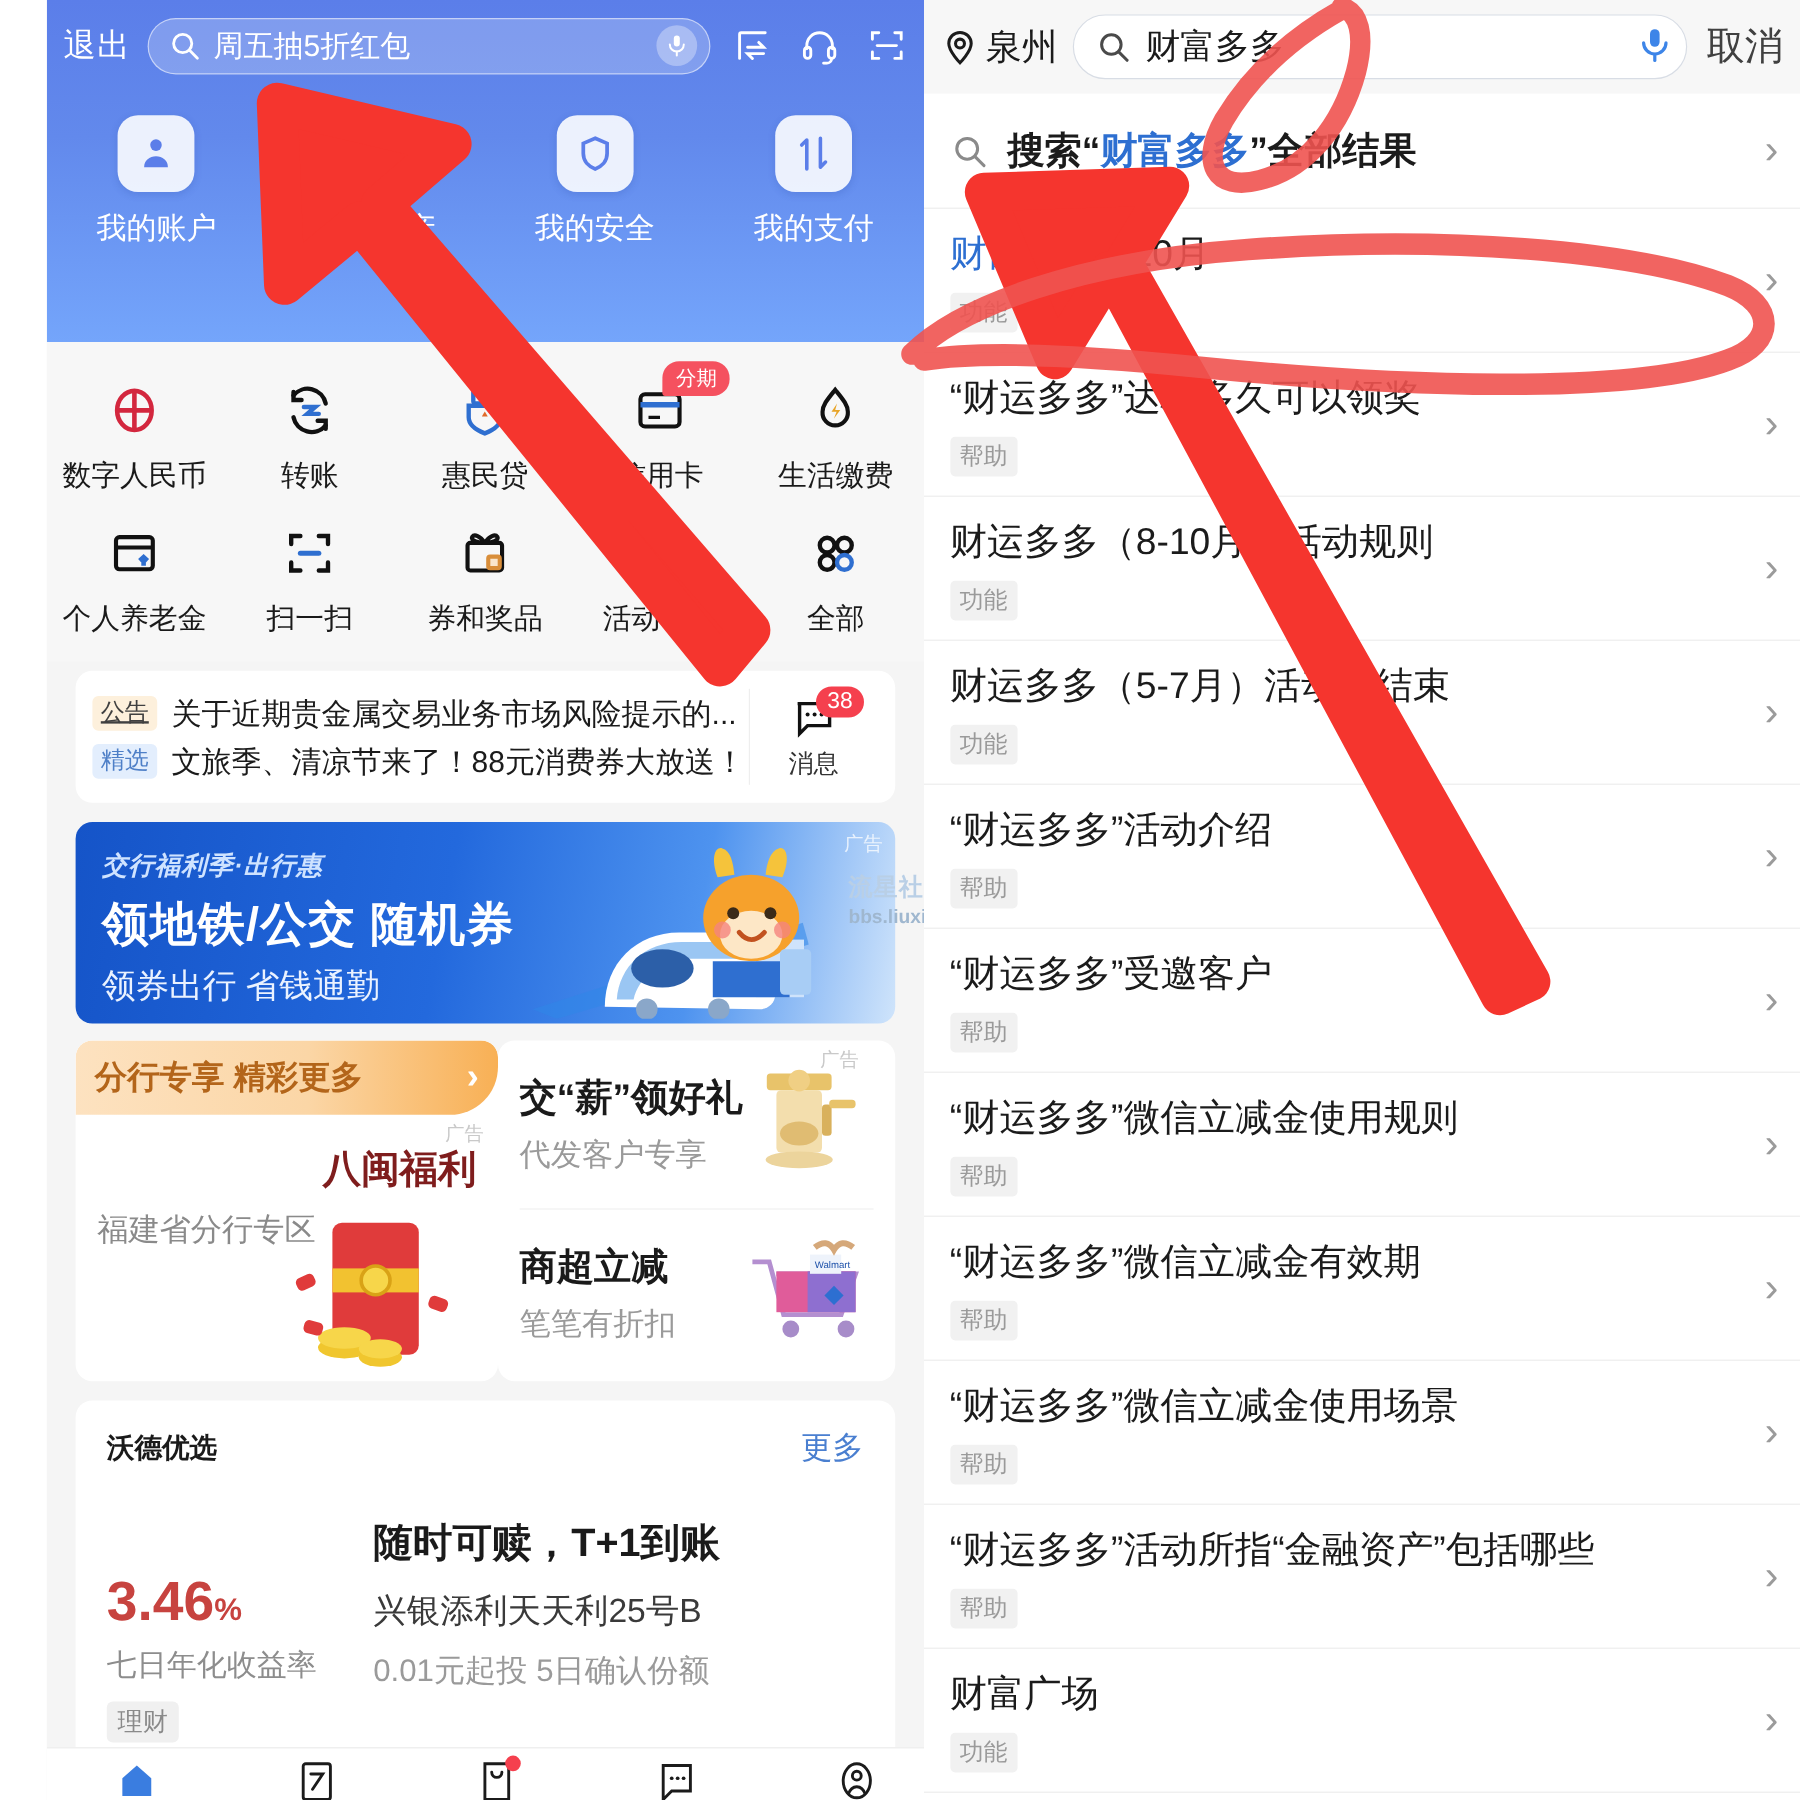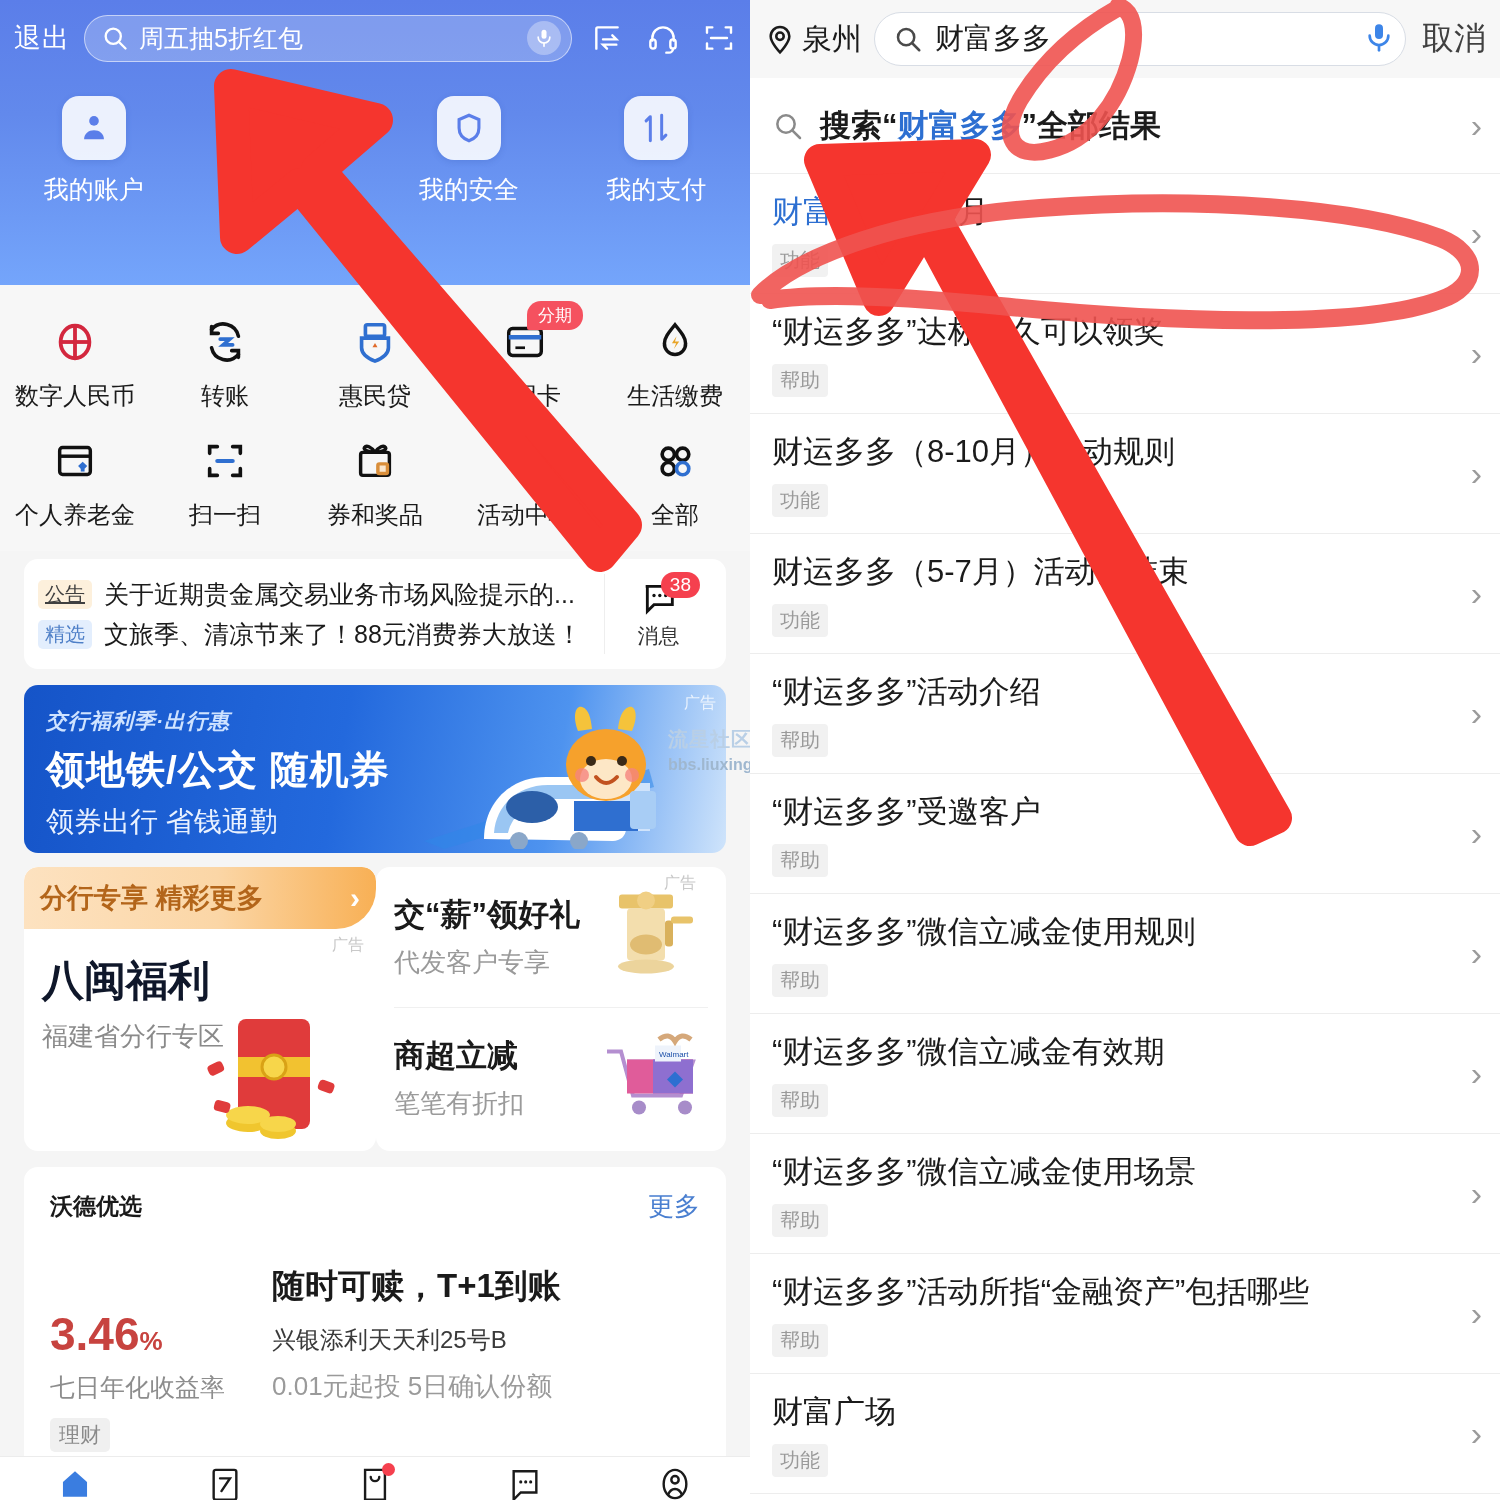--- a/index.html
+++ b/index.html
@@ -1,21 +1,21 @@
 <!DOCTYPE html>
 <html><head>
 <meta charset="utf-8">
 <style>
   * { box-sizing: border-box; margin: 0; padding: 0; }
   html, body {
     width: 1500px; height: 1500px;
     font-family: "Liberation Sans", "DejaVu Sans", sans-serif;
     background: #ffffff; overflow: hidden;
   }
-  #root { position: relative; width: 1500px; height: 1336px; display: flex; }
+  #root { position: relative; width: 1500px; height: 1336px; display: flex; padding-left: 39px; }
 
   
   #left-panel {
     position: relative; width: 750px; height: 1500px;
     background: #f5f5f5; overflow: hidden;
   }
   .lp-header {
     position: relative; height: 285px;
     background: linear-gradient(180deg, #5b7ee9 0%, #6289ec 40%, #74a5fb 100%);
   }
@@ -114,21 +114,21 @@
   .cards-row { display: flex; gap: 0; margin: 14px 24px 0 24px; }
   .card-left { width: 352px; background: #fff; border-radius: 14px; overflow: hidden; position: relative; }
   .cl-head {
     height: 62px; display: flex; align-items: center; padding: 0 16px;
     background: linear-gradient(90deg, #fde2c0 0%, #fbd6a6 55%, #f8b055 100%);
     border-radius: 14px 14px 40px 0;
   }
   .cl-head-txt { font-size: 27px; font-weight: bold; color: #b3651a; flex: 1; }
   .cl-chev { color: #fff; font-size: 30px; font-weight: bold; }
   .cl-body { padding: 24px 18px 0 18px; position: relative; height: 222px; }
-  .cl-title { font-size: 42px; font-weight: bold; color: #0f172a; }
+  .cl-title { font-size: 32px; font-weight: bold; color: #7f1d1d; text-align: right; }
   .cl-sub { font-size: 26px; color: #8a8a8a; margin-top: 10px; }
   .mini-ad { position: absolute; right: 12px; top: 6px; color: #c9c9c9; font-size: 16px; }
   .redpack { position: absolute; right: 24px; bottom: 6px; width: 170px; height: 140px; }
 
   .card-right { flex: 1; background: #fff; border-radius: 14px; position: relative; padding: 0 18px; }
   .cr-item { height: 140px; position: relative; display: flex; flex-direction: column; justify-content: center; }
   .cr-item + .cr-item { border-top: 1px solid #f0f0f0; }
   .cr-title { font-size: 31px; font-weight: bold; color: #1a1a1a; }
   .cr-sub { font-size: 26px; color: #9a9a9a; margin-top: 9px; }
   .cr-art { position: absolute; right: 0px; top: 50%; transform: translateY(-50%); width: 115px; height: 105px; }
@@ -142,21 +142,21 @@
   .fin-left { width: 222px; margin-top: 47px; }
   .fin-rate { color: #c7433f; font-size: 46px; font-weight: bold; line-height: 1; }
   .fin-rate span { font-size: 26px; }
   .fin-ratelbl { font-size: 25px; color: #8d8d8d; margin-top: 14px; }
   .fin-chip {
     display: inline-block; margin-top: 14px; background: #f0f0f0; color: #8a8a8a;
     font-size: 21px; padding: 3px 9px; border-radius: 5px;
   }
   .fin-right { flex: 1; }
   .fin-h1 { font-size: 33px; font-weight: bold; color: #1a1a1a; }
-  .fin-h2 { font-size: 24px; color: #3a3a3a; margin-top: 15px; }
+  .fin-h2 { font-size: 28px; color: #3a3a3a; margin-top: 15px; }
   .fin-h3 { font-size: 26px; color: #9a9a9a; margin-top: 13px; }
 
   
   .bottom-nav {
     position: absolute; left: 0; bottom: 0; width: 750px; height: 44px;
     background: #ffffff; border-top: 1px solid #ececec; display: flex; align-items: flex-start;
   }
   .bn-item { flex: 1; display: flex; justify-content: center; padding-top: 10px; position: relative; }
   .bn-dot { position: absolute; width: 13px; height: 13px; border-radius: 50%; background: #f5404e; }
 

